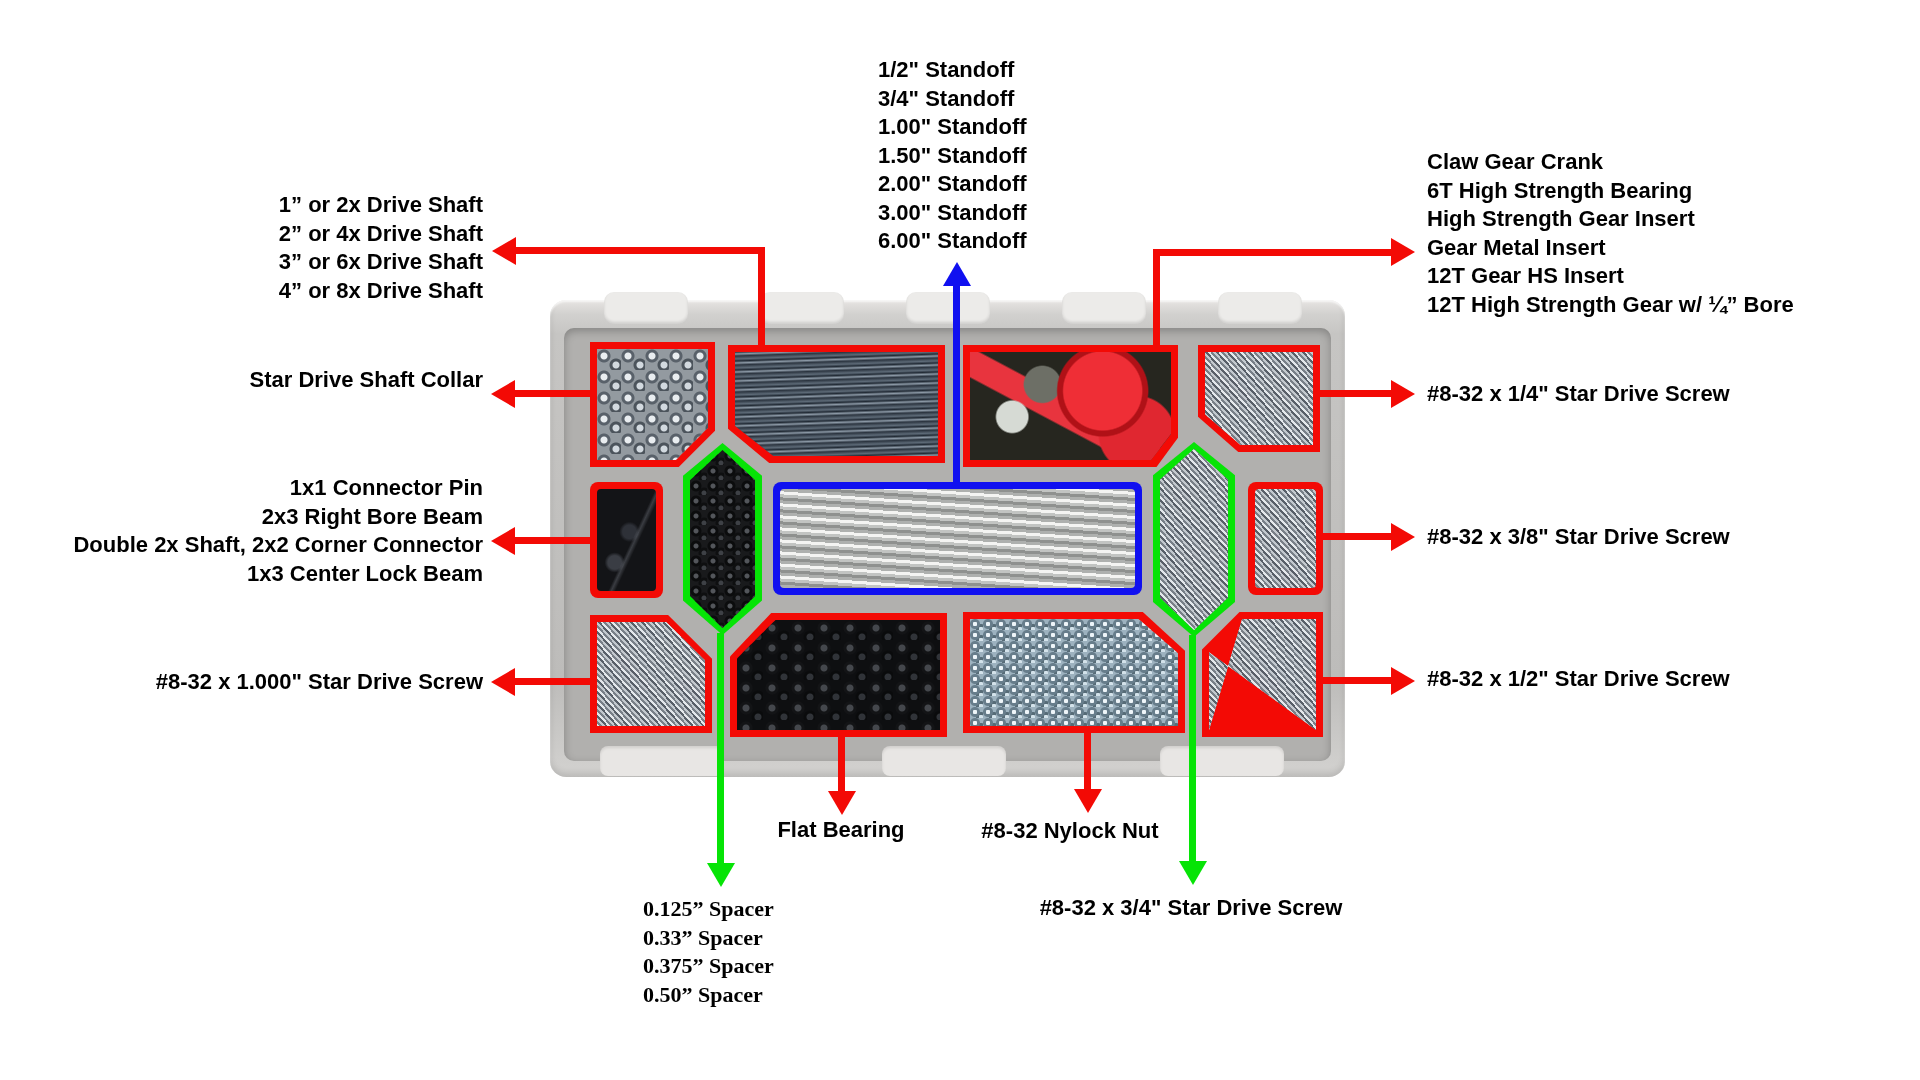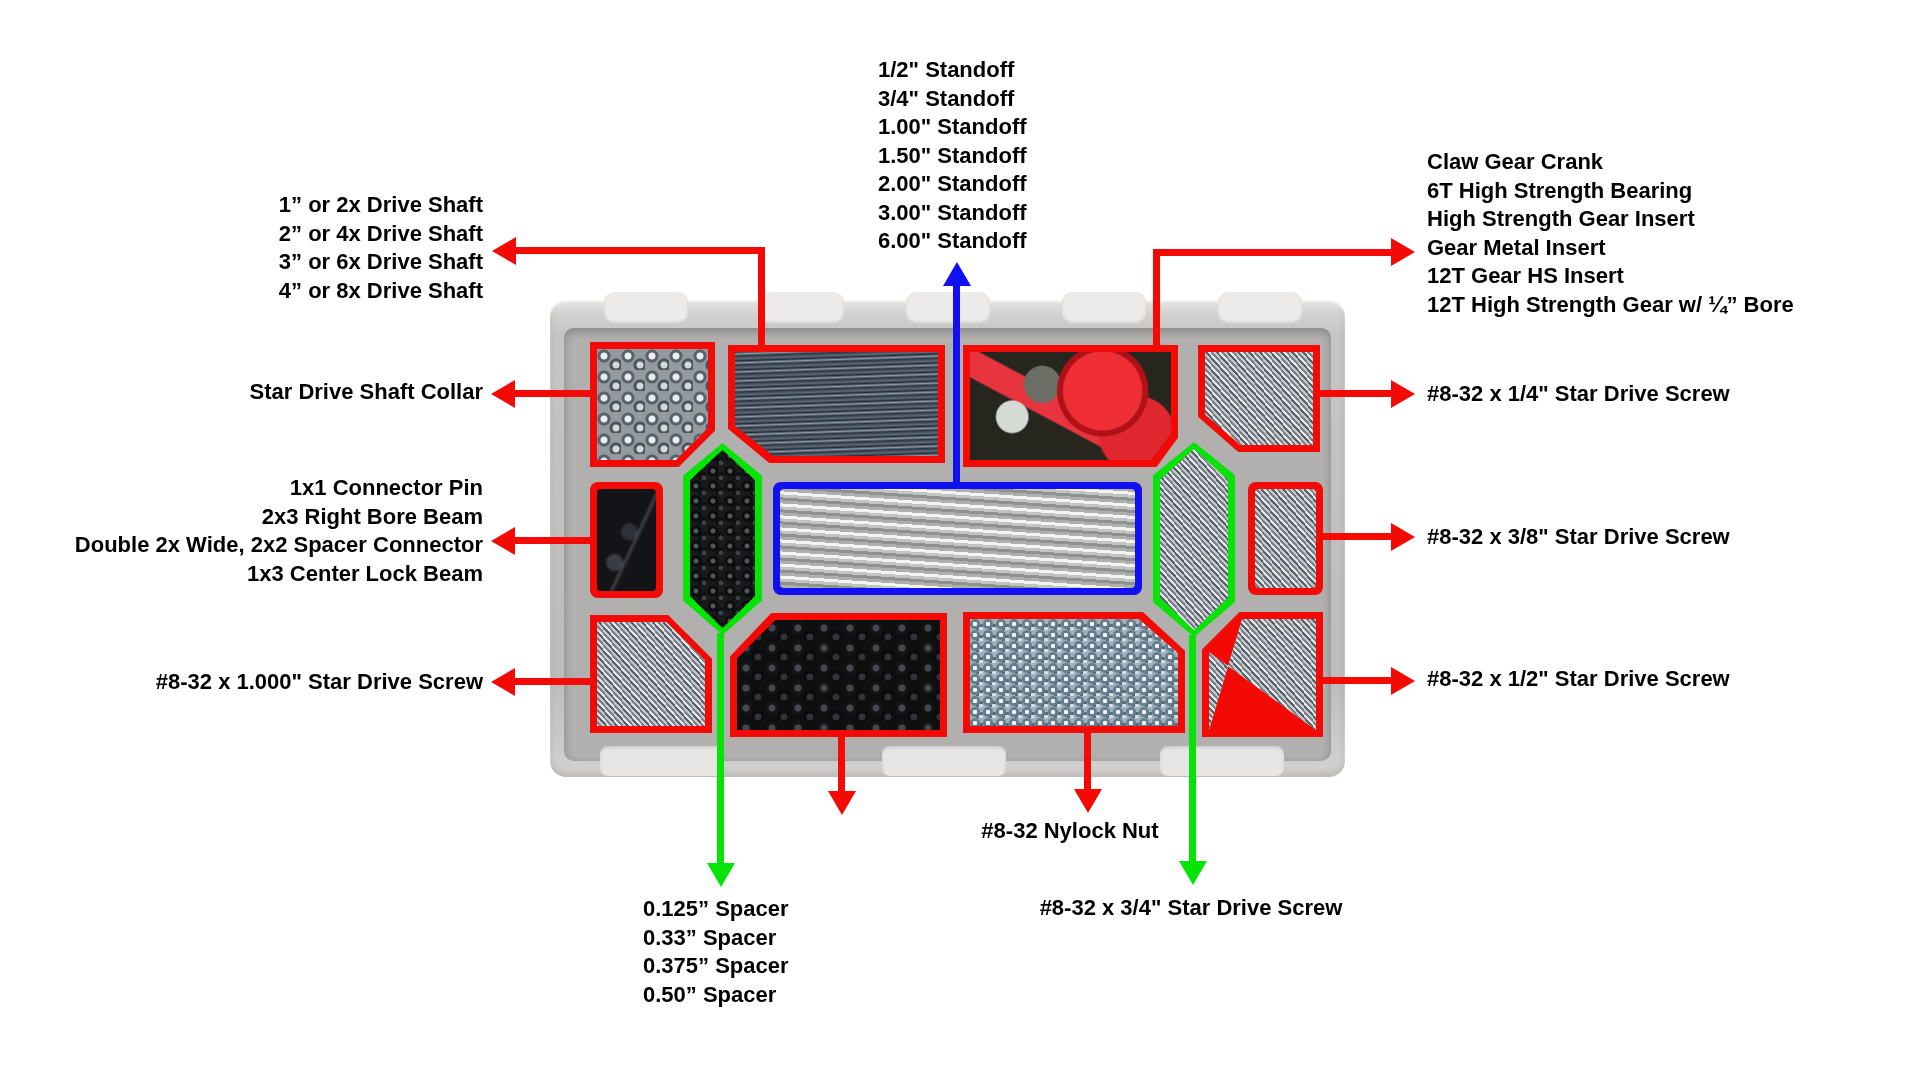--- a/index.html
+++ b/index.html
@@ -208,41 +208,42 @@
 
   <div class="lbl" style="left:1427px;top:148px;">
     <div>Claw Gear Crank</div>
     <div>6T High Strength Bearing</div>
     <div>High Strength Gear Insert</div>
     <div>Gear Metal Insert</div>
     <div>12T Gear HS Insert</div>
     <div>12T High Strength Gear w/ ¼” Bore</div>
   </div>
 
-  <div class="lbl r" style="left:0;top:378px;width:483px;">Star Drive Shaft Collar</div>
+  <div class="lbl r" style="left:0;top:366px;width:483px;">Star Drive Shaft Collar</div>
 
   <div class="lbl r" style="left:0;top:474px;width:483px;">
     <div>1x1 Connector Pin</div>
     <div>2x3 Right Bore Beam</div>
-    <div>Double 2x Wide, 2x2 Spacer Connector</div>
+    <div>Double 2x Shaft, 2x2 Corner Connector</div>
     <div>1x3 Center Lock Beam</div>
   </div>
 
   <div class="lbl r" style="left:0;top:668px;width:483px;">#8-32 x 1.000" Star Drive Screw</div>
 
   <div class="lbl" style="left:1427px;top:380px;">#8-32 x 1/4" Star Drive Screw</div>
 
   <div class="lbl" style="left:1427px;top:523px;">#8-32 x 3/8" Star Drive Screw</div>
 
   <div class="lbl" style="left:1427px;top:665px;">#8-32 x 1/2" Star Drive Screw</div>
 
+  <div class="lbl c" style="left:641px;top:816px;width:400px;">Flat Bearing</div>
 
   <div class="lbl c" style="left:870px;top:817px;width:400px;">#8-32 Nylock Nut</div>
 
-  <div class="lbl" style="left:643px;top:895px;">
+  <div class="lbl" style="left:643px;top:895px;font-family:Liberation Serif, serif;">
     <div>0.125” Spacer</div>
     <div>0.33” Spacer</div>
     <div>0.375” Spacer</div>
     <div>0.50” Spacer</div>
   </div>
 
   <div class="lbl c" style="left:991px;top:894px;width:400px;">#8-32 x 3/4" Star Drive Screw</div>
 
 </div>
 

